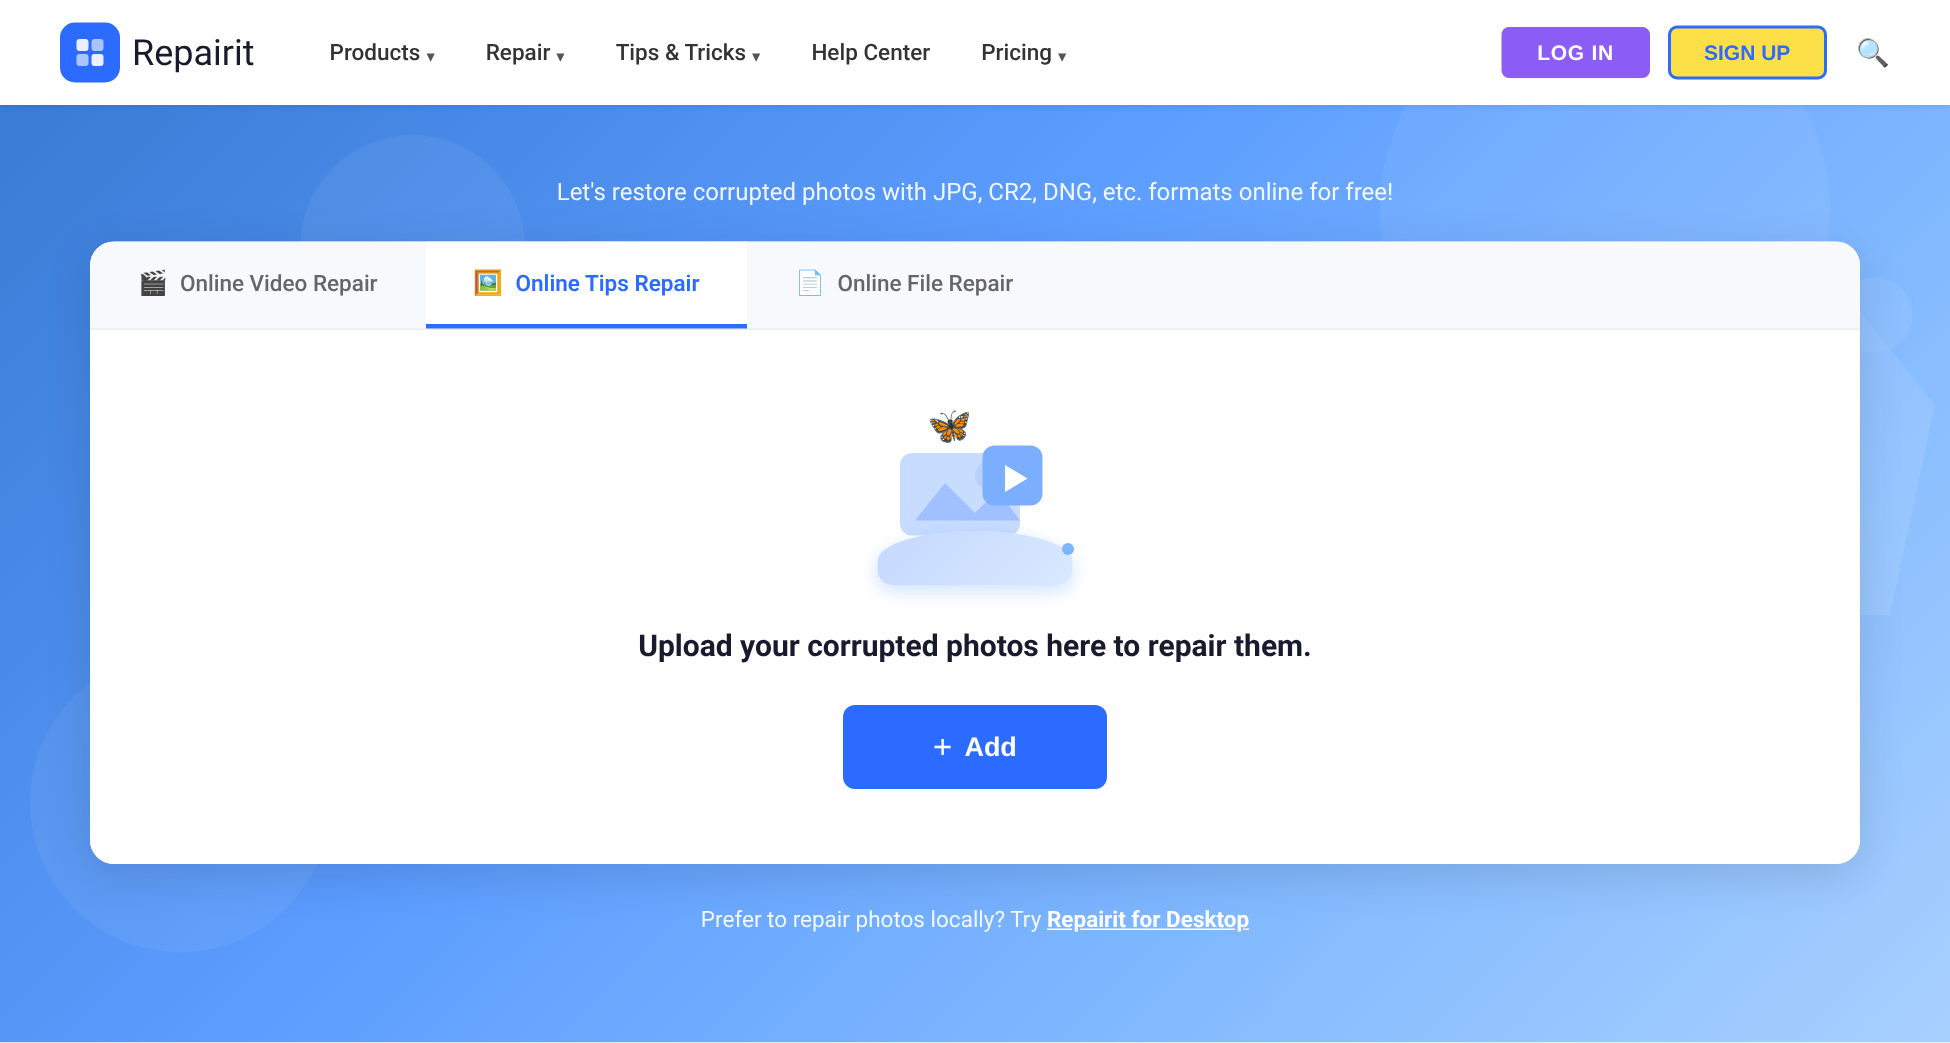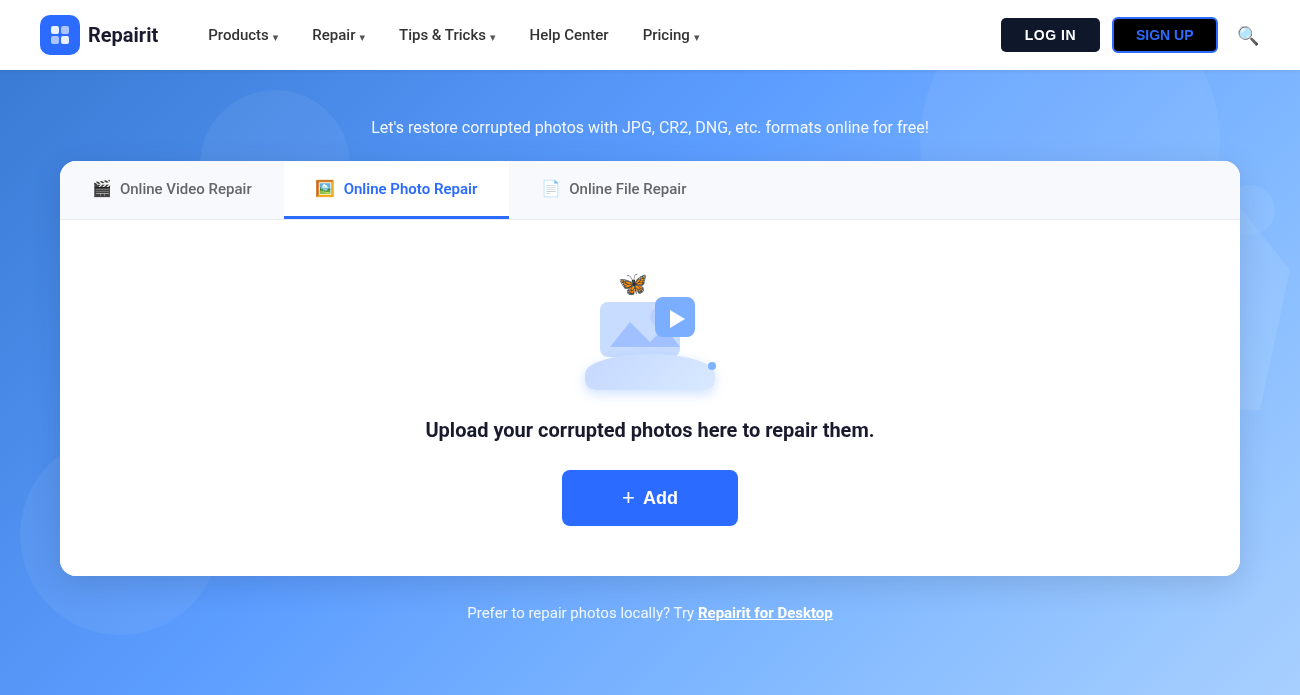--- a/index.html
+++ b/index.html
@@ -15,37 +15,37 @@
     }
     .logo-area {
       display: flex; align-items: center; gap: 8px;
       margin-right: 36px; text-decoration: none;
     }
     .logo-icon {
       width: 40px; height: 40px; background: #2b6bff; border-radius: 10px;
       display: flex; align-items: center; justify-content: center;
     }
     .logo-icon svg { width: 24px; height: 24px; }
-    .logo-text { font-size: 20px; font-weight: 700; color: #1a1a2e; }
+    .logo-text { font-size: 24px; font-weight: 400; color: #1a1a2e; }
     .nav-items { display: flex; align-items: center; gap: 6px; flex: 1; }
     .nav-item {
       display: flex; align-items: flex-end; gap: 4px;
       padding: 8px 14px; cursor: pointer;
       font-size: 15px; color: #333; font-weight: 500;
       border-radius: 6px; transition: background 0.2s;
     }
     .nav-chevron { font-size: 11px; color: #555; }
     .nav-actions { display: flex; align-items: center; gap: 12px; }
     .btn-login {
-      padding: 9px 24px; background: #0f172a; color: #fff;
+      padding: 9px 24px; background: #8b5cf6; color: #fff;
       border: none; border-radius: 5px; font-size: 14px; font-weight: 700;
       cursor: pointer; letter-spacing: 0.5px;
     }
     .btn-signup {
-      padding: 8px 22px; background: #000000; color: #2b6bff;
+      padding: 8px 22px; background: #fde047; color: #2b6bff;
       border: 2px solid #2b6bff; border-radius: 6px; font-size: 14px; font-weight: 600;
       cursor: pointer;
     }
     .search-icon { margin-left: 8px; cursor: pointer; color: #333; font-size: 18px; }
 
     
     .hero {
       background: linear-gradient(135deg, #3a7bd5 0%, #5b9cff 40%, #80b8ff 70%, #a8d0ff 100%);
       padding: 48px 40px 30px;
       text-align: center;
@@ -214,21 +214,21 @@
 
   <div class="repair-card">
 
     <div class="tabs">
       <div class="tab">
         <span class="tab-icon">🎬</span>
         <span>Online Video Repair</span>
       </div>
       <div class="tab active">
         <span class="tab-icon">🖼️</span>
-        <span>Online Photo Repair</span>
+        <span>Online Tips Repair</span>
       </div>
       <div class="tab">
         <span class="tab-icon">📄</span>
         <span>Online File Repair</span>
       </div>
     </div>
 
     <div class="card-body">
 
       <div class="illustration">

